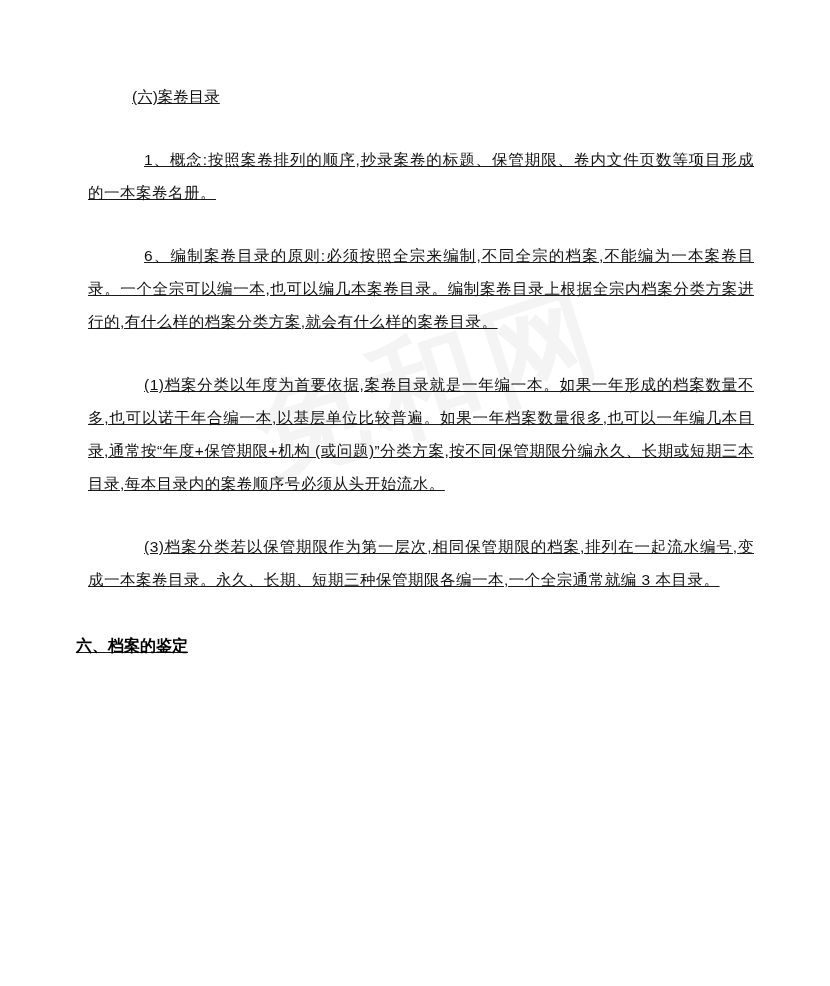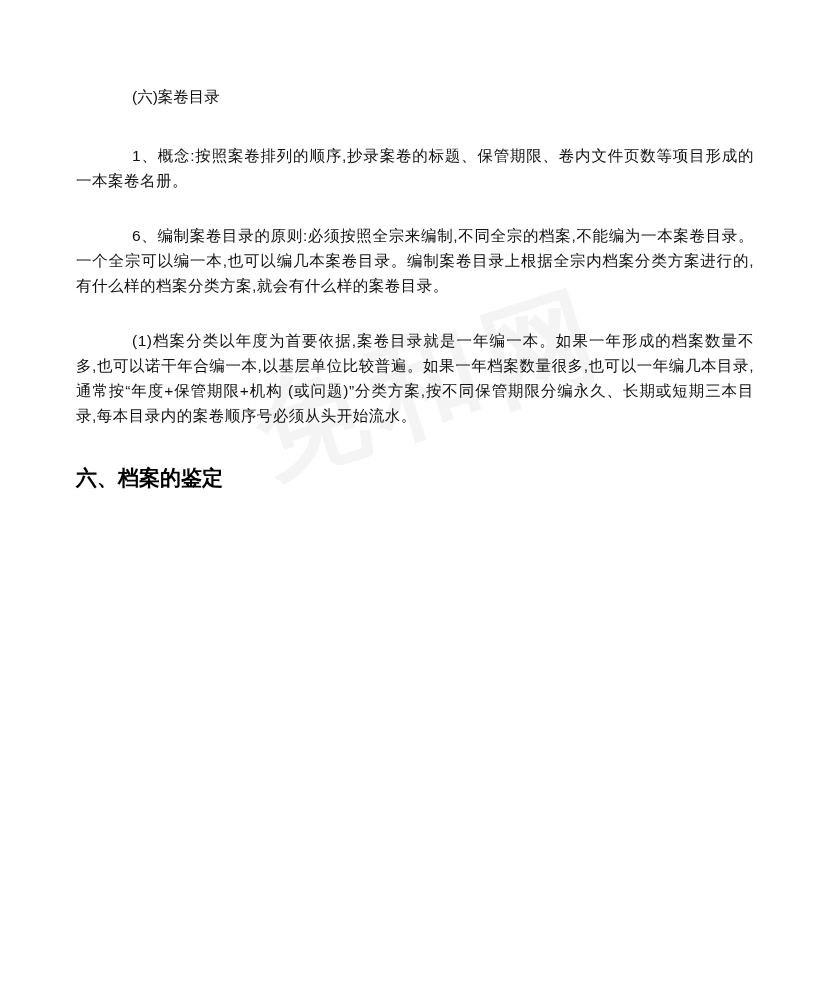--- a/index.html
+++ b/index.html
@@ -15,40 +15,41 @@
     background: #ffffff;
     box-sizing: border-box;
     padding: 80px 76px 0 76px;
     overflow: hidden;
     font-family: "Liberation Sans", "DejaVu Sans", sans-serif;
     color: #1a1a1a;
   }
   .doc-text {
     position: relative;
     z-index: 2;
+    text-decoration: underline;
   }
   .section-heading {
     font-size: 15.5px;
     line-height: 33px;
     text-indent: 56px;
     margin: 0 0 30px 0;
     font-weight: 400;
     color: #111111;
   }
   .para {
     font-size: 15.5px;
-    line-height: 25px;
+    line-height: 33px;
     text-indent: 56px;
     text-align: justify;
-    margin: 0 0 30px 0;
+    margin: 0 0 30px 12px;
     color: #111111;
     letter-spacing: 0.5px;
   }
   .bottom-heading {
-    font-size: 21px;
+    font-size: 16px;
     line-height: 33px;
     font-weight: 700;
     margin: 33px 0 0 0;
     color: #000000;
   }
   .watermark {
     position: absolute;
     z-index: 1;
     top: 310px;
     left: 250px;
@@ -74,18 +75,19 @@
 
     <div class="section-heading">(六)案卷目录</div>
 
     <p class="para">1、概念:按照案卷排列的顺序,抄录案卷的标题、保管期限、卷内文件页数等项目形成的一本案卷名册。</p>
 
     <p class="para">6、编制案卷目录的原则:必须按照全宗来编制,不同全宗的档案,不能编为一本案卷目录。一个全宗可以编一本,也可以编几本案卷目录。编制案卷目录上根据全宗内档案分类方案进行的,有什么样的档案分类方案,就会有什么样的案卷目录。</p>
 
     <p class="para">(1)档案分类以年度为首要依据,案卷目录就是一年编一本。如果一年形成的档案数量不多,也可以诺干年合编一本,以基层单位比较普遍。如果一年档案数量很多,也可以一年编几本目录,通常按“年度+保管期限+机构 (或问题)”分类方案,按不同保管期限分编永久、长期或短期三本目录,每本目录内的案卷顺序号必须从头开始流水。</p>
 
 
+    <p class="para">(3)档案分类若以保管期限作为第一层次,相同保管期限的档案,排列在一起流水编号,变成一本案卷目录。永久、长期、短期三种保管期限各编一本,一个全宗通常就编 3 本目录。</p>
 
     <div class="bottom-heading">六、档案的鉴定</div>
 
   </div>
 
 </div>
 
 </body></html>

